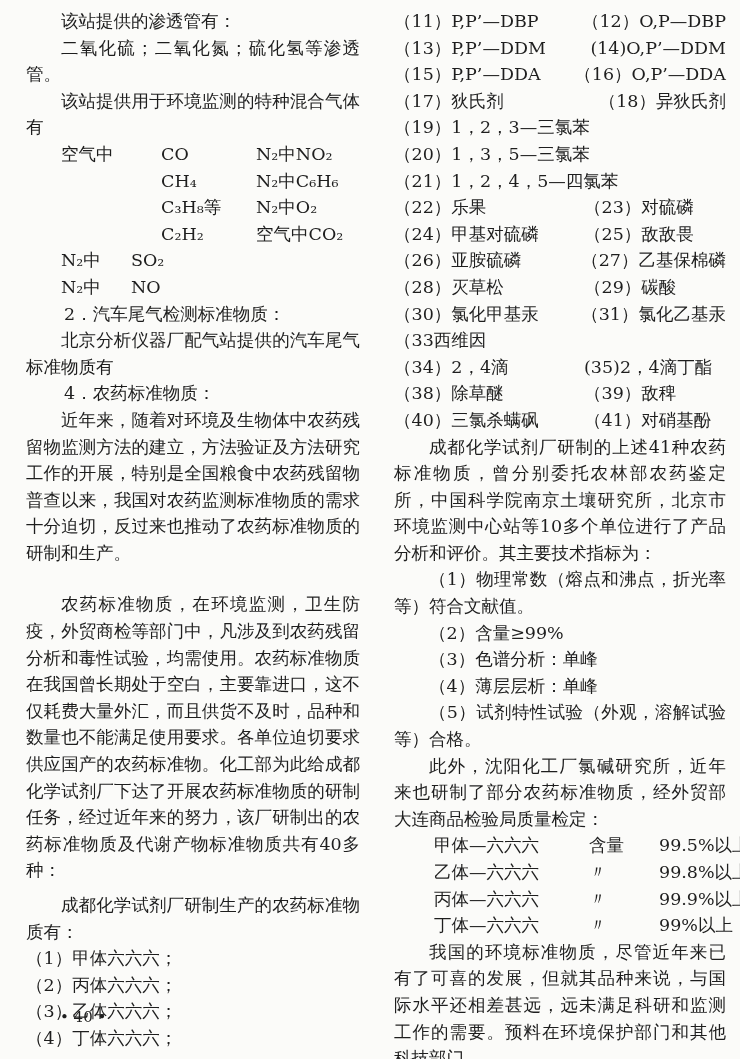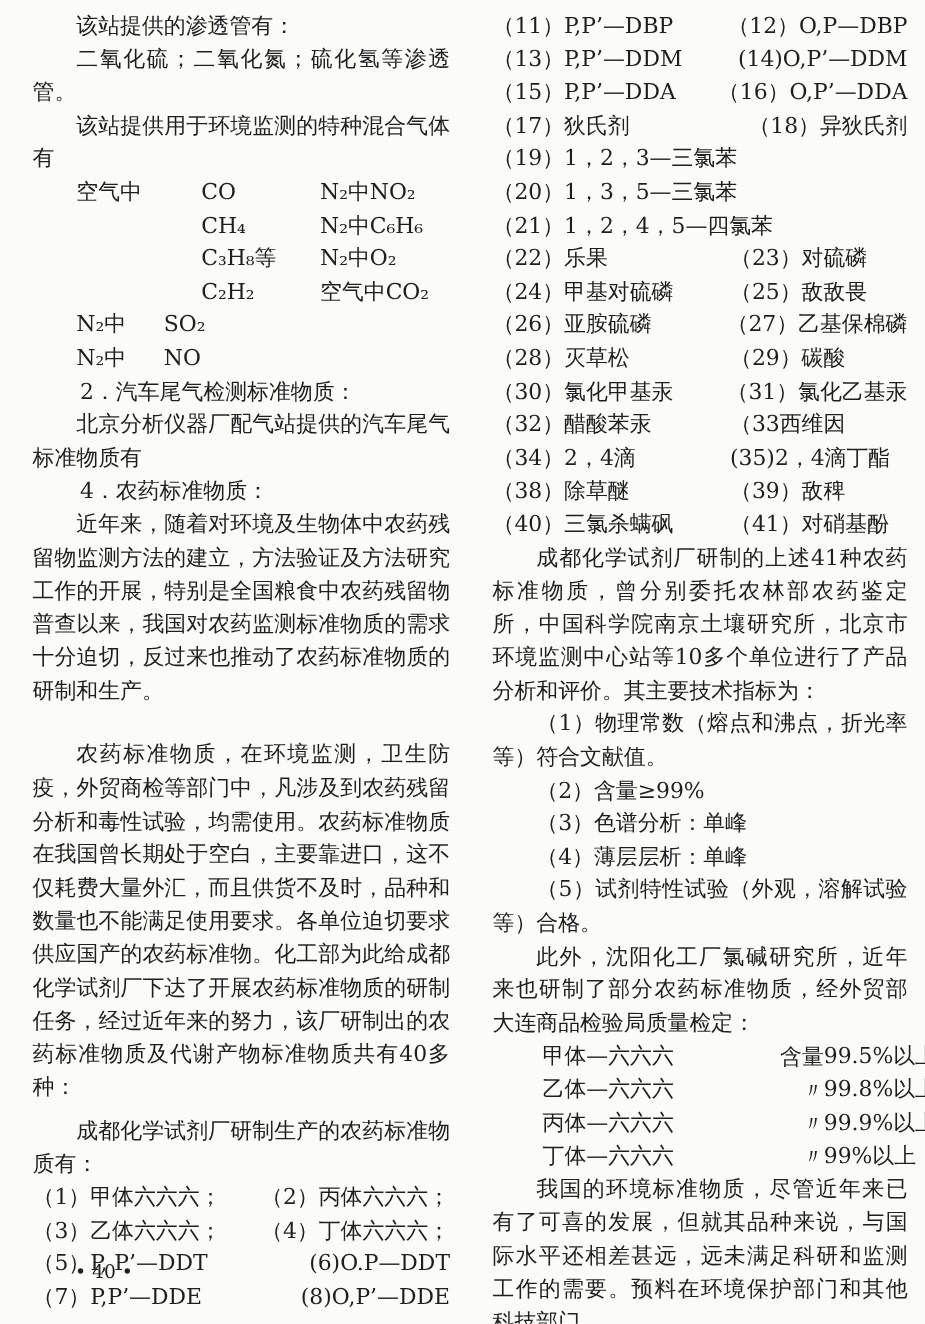--- a/index.html
+++ b/index.html
@@ -9,30 +9,30 @@
     position:relative; overflow:hidden;
   }
   .col { position:absolute; top:0; font-size:17.5px; line-height:26.6px; }
   .left { left:26px; width:334px; top:8px; }
   .right { left:394px; width:332px; top:8px; }
   .p { margin:0; text-align:justify; text-align-last:auto; }
   .ind { text-indent:35px; }
   .heading { padding-left:38px; }
   .gas { display:grid; grid-template-columns:100px 95px 140px; padding-left:35px; }
   .gas2 { display:grid; grid-template-columns:70px 120px; padding-left:35px; }
-  .pair { display:flex; justify-content:space-between; white-space:nowrap; }
+  .pair { display:flex; justify-content:space-between; white-space:nowrap;flex-direction:column; }
   .pair .a { width:190px; }
   .pair .b { flex:1; }
   .pair-r { display:flex; white-space:nowrap; }
   .pair-r .a { width:190px; }
   .pair-r .b { flex:1; text-align:left; }
   .pair-r .b.r { text-align:right; }
   .single { white-space:nowrap; }
   .hch { display:grid; grid-template-columns:155px 70px 110px; padding-left:40px; white-space:nowrap; }
-  .hch .mid { text-align:right;font-family:Liberation Serif, serif; }
+  .hch .mid { text-align:left; }
   .footer { position:absolute; left:60px; top:1008px; font-size:15px; }
 </style>
 </head>
 <body>
 
 <div class="col left">
   <p class="p ind">该站提供的渗透管有：</p>
   <p class="p ind">二氧化硫；二氧化氮；硫化氢等渗透管。</p>
   <p class="p ind">该站提供用于环境监测的特种混合气体有</p>
   <div class="gas">
@@ -114,21 +114,20 @@
     </div>
   <div class="pair-r">
       <span class="a">（28）灭草松</span>
       <span class="b">（29）碳酸</span>
     </div>
   <div class="pair-r">
       <span class="a">（30）氯化甲基汞</span>
       <span class="b">（31）氯化乙基汞</span>
     </div>
   <div class="pair-r">
-      <span class="a">（32）醋酸苯汞</span>
       <span class="b">（33西维因</span>
     </div>
   <div class="pair-r">
       <span class="a">（34）2，4滴</span>
       <span class="b">(35)2，4滴丁酯</span>
     </div>
   <div class="pair-r">
       <span class="a">（38）除草醚</span>
       <span class="b">（39）敌稗</span>
     </div>

